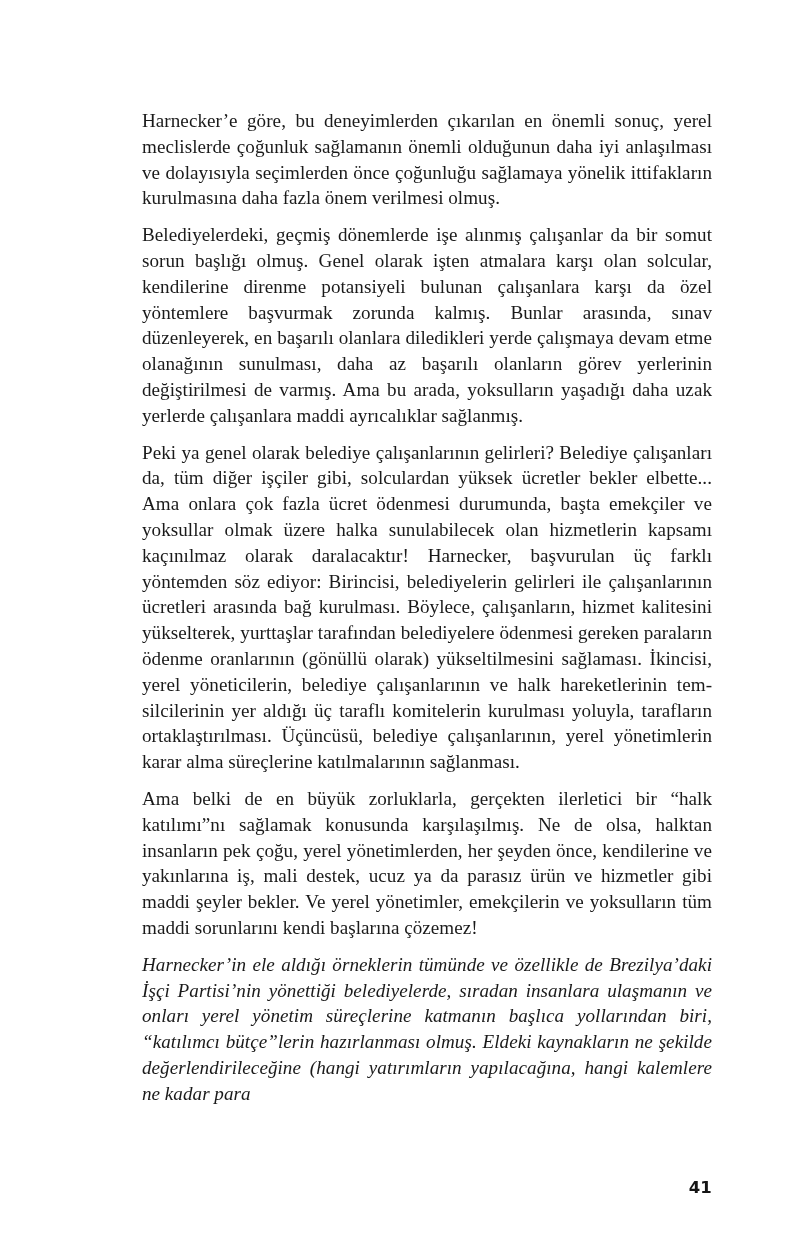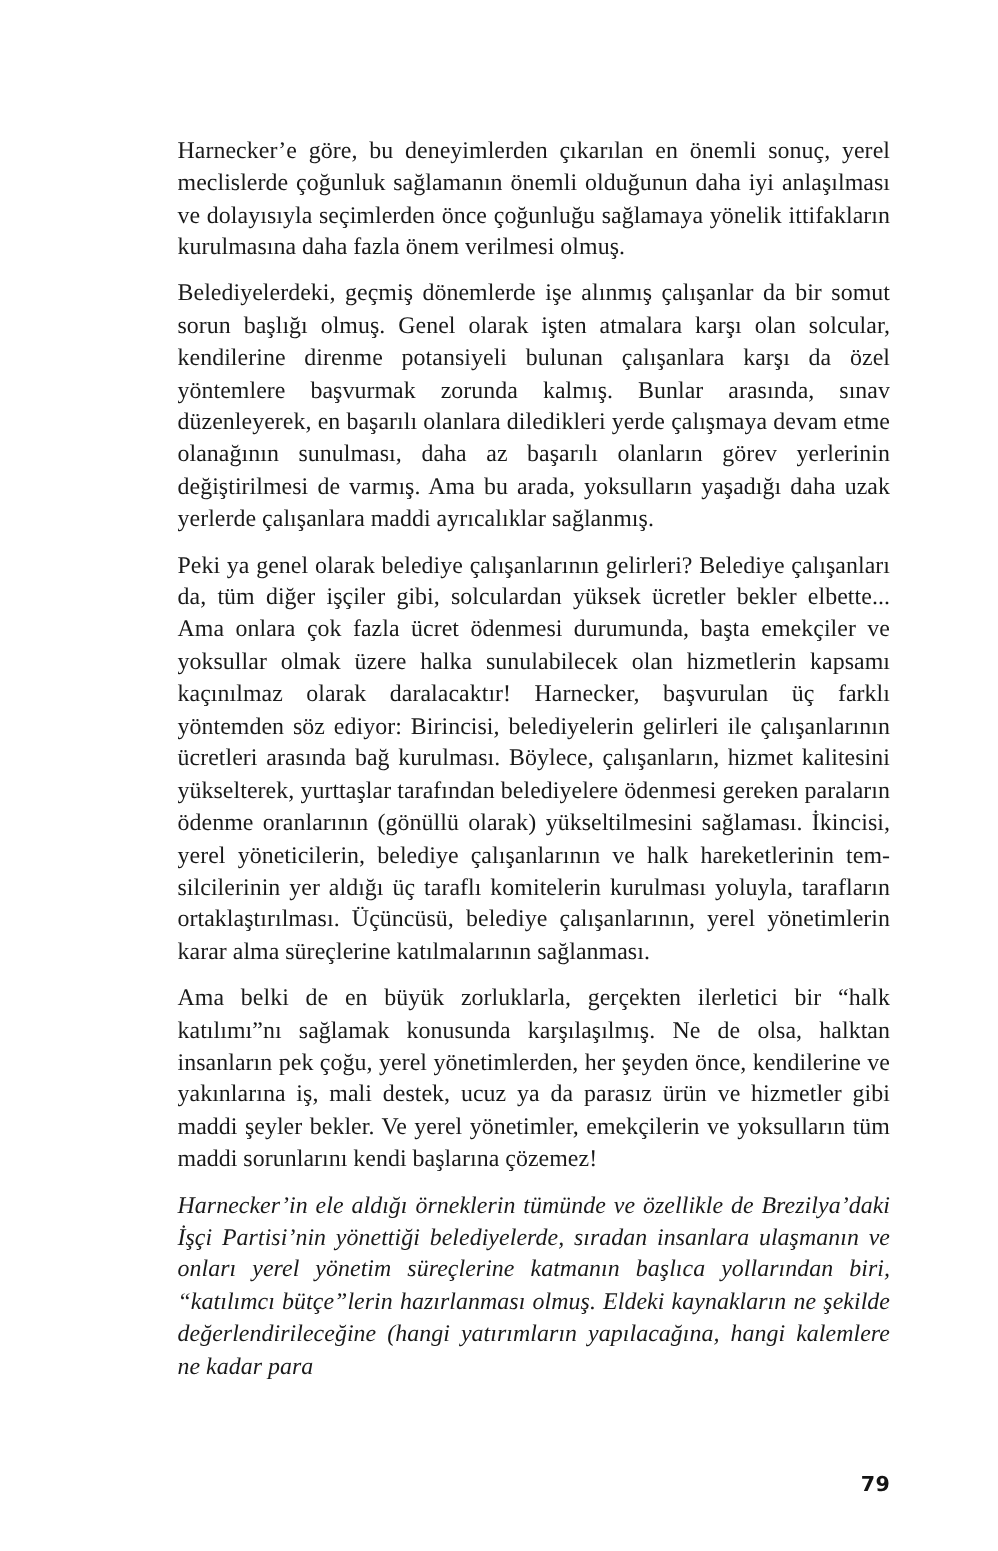--- a/index.html
+++ b/index.html
@@ -62,15 +62,15 @@
 <div class="page">
 
   <div class="text-column">
     <p class="para">Harnecker’e göre, bu deneyimlerden çıkarılan en önemli sonuç, yerel meclislerde çoğunluk sağlamanın önemli olduğunun daha iyi anlaşılması ve dolayısıyla seçimlerden önce çoğunluğu sağla­maya yönelik ittifakların kurulmasına daha fazla önem verilmesi olmuş.</p>
     <p class="para">Belediyelerdeki, geçmiş dönemlerde işe alınmış çalışanlar da bir somut sorun başlığı olmuş. Genel olarak işten atmalara karşı olan solcular, kendilerine direnme potansiyeli bulunan çalışanla­ra karşı da özel yöntemlere başvurmak zorunda kalmış. Bunlar arasında, sınav düzenleyerek, en başarılı olanlara diledikleri yer­de çalışmaya devam etme olanağının sunulması, daha az başarılı olanların görev yerlerinin değiştirilmesi de varmış. Ama bu arada, yoksulların yaşadığı daha uzak yerlerde çalışanlara maddi ayrıca­lıklar sağlanmış.</p>
     <p class="para">Peki ya genel olarak belediye çalışanlarının gelirleri? Belediye çalışanları da, tüm diğer işçiler gibi, solculardan yüksek ücretler bekler elbette... Ama onlara çok fazla ücret ödenmesi durumunda, başta emekçiler ve yoksullar olmak üzere halka sunulabilecek olan hizmetlerin kapsamı kaçınılmaz olarak daralacaktır! Harnecker, başvurulan üç farklı yöntemden söz ediyor: Birincisi, belediye­lerin gelirleri ile çalışanlarının ücretleri arasında bağ kurulması. Böylece, çalışanların, hizmet kalitesini yükselterek, yurttaşlar ta­rafından belediyelere ödenmesi gereken paraların ödenme oran­larının (gönüllü olarak) yükseltilmesini sağlaması. İkincisi, yerel yöneticilerin, belediye çalışanlarının ve halk hareketlerinin tem­silcilerinin yer aldığı üç taraflı komitelerin kurulması yoluyla, ta­rafların ortaklaştırılması. Üçüncüsü, belediye çalışanlarının, yerel yönetimlerin karar alma süreçlerine katılmalarının sağlanması.</p>
     <p class="para">Ama belki de en büyük zorluklarla, gerçekten ilerletici bir “halk katılımı”nı sağlamak konusunda karşılaşılmış. Ne de olsa, halktan insanların pek çoğu, yerel yönetimlerden, her şeyden önce, ken­dilerine ve yakınlarına iş, mali destek, ucuz ya da parasız ürün ve hizmetler gibi maddi şeyler bekler. Ve yerel yönetimler, emekçile­rin ve yoksulların tüm maddi sorunlarını kendi başlarına çözemez!</p>
     <p class="para">Harnecker’in ele aldığı örneklerin tümünde ve özellikle de Brezilya’daki İşçi Partisi’nin yönettiği belediyelerde, sıradan insanlara ulaşmanın ve onları yerel yönetim süreçlerine kat­manın başlıca yollarından biri, “katılımcı bütçe”lerin hazırlan­ması olmuş. Eldeki kaynakların ne şekilde değerlendirileceğine (hangi yatırımların yapılacağına, hangi kalemlere ne kadar para</p>
   </div>
 
-  <div class="folio">79</div>
+  <div class="folio">41</div>
 
 </div>
 
 </body></html>

